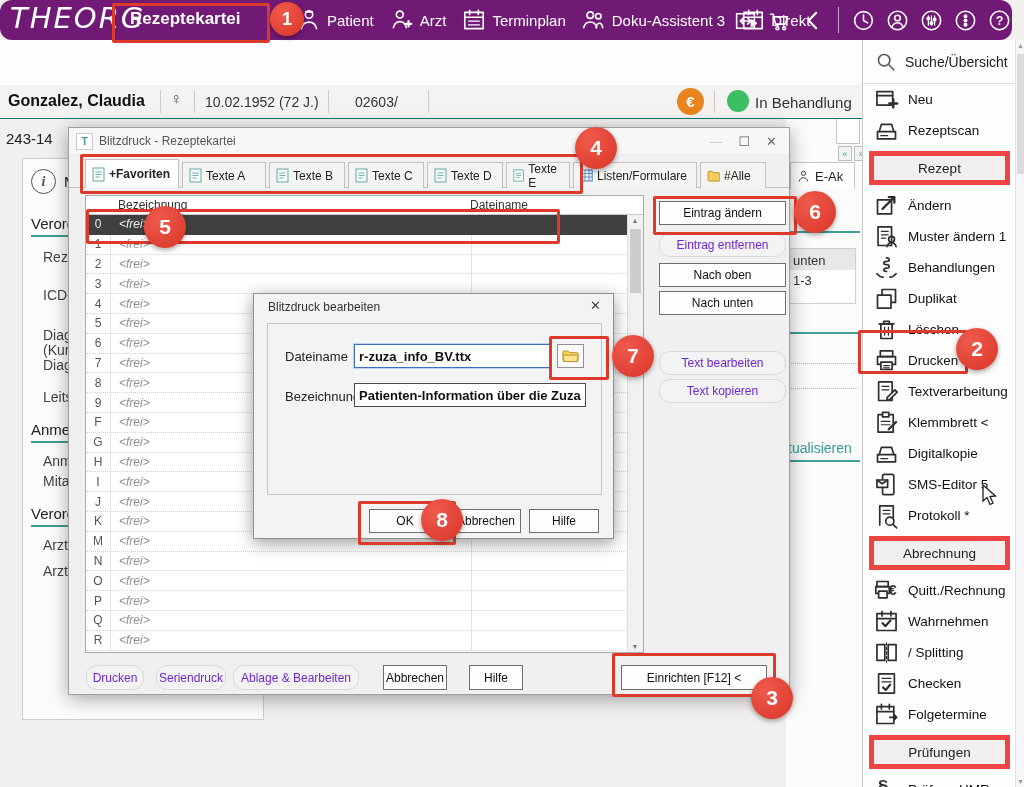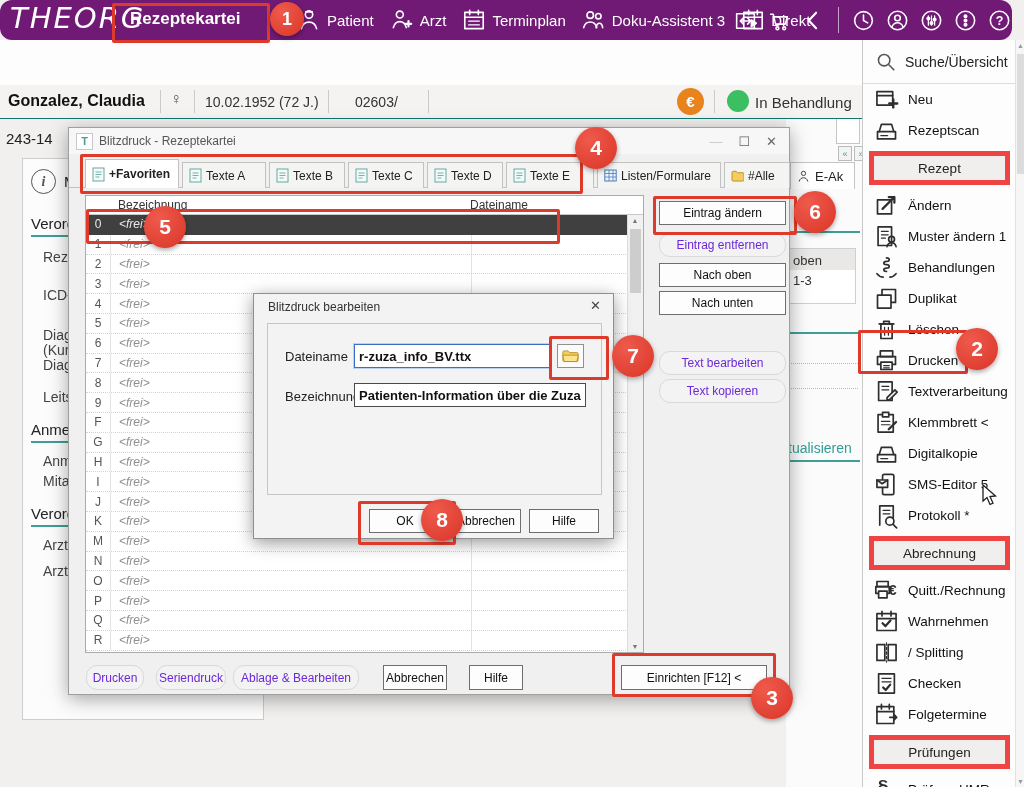--- a/index.html
+++ b/index.html
@@ -348,21 +348,21 @@
   <div class="rs-tab">
     <span class="ic">
         <svg viewBox="0 0 24 24" fill="none" stroke="currentColor" stroke-width="1.6">
           <circle cx="12" cy="7" r="3.4"></circle>
           <path d="M5 20c1-4.2 4-6 7-6s6 1.8 7 6"></path>
         </svg>
       </span>
     <span>E-Ak</span>
   </div>
   <div class="teal-line" style="top:113px;"></div>
-  <div class="freq-head">oben</div>
+  <div class="freq-head">unten</div>
   <div class="freq-val">1-3</div>
   <div class="teal-line" style="top:214px;"></div>
   <div class="dotline" style="top:245px;"></div>
   <div class="dotline" style="top:270px;"></div>
   <div class="rs-link">tualisieren</div>
   <div class="rs-link-ul"></div>
 </div>
 
 <div class="sidebar">
   <div class="sb-search">
@@ -636,21 +636,21 @@
       </div>
       <div class="tab" style="width:76px;">
         <span class="ic">
           <svg viewBox="0 0 13 15">
             <rect x="1" y="1" width="11" height="13" fill="#f2fbfa" stroke="#69a8a2" stroke-width="1"></rect>
             <path d="M3.5 5h6M3.5 7.5h6M3.5 10h4" stroke="#69a8a2" stroke-width="0.9"></path>
           </svg>
         </span>
         <span>Texte D</span>
       </div>
-      <div class="tab" style="width:88px;">
+      <div class="tab" style="width:64px;">
         <span class="ic">
           <svg viewBox="0 0 13 15">
             <rect x="1" y="1" width="11" height="13" fill="#f2fbfa" stroke="#69a8a2" stroke-width="1"></rect>
             <path d="M3.5 5h6M3.5 7.5h6M3.5 10h4" stroke="#69a8a2" stroke-width="0.9"></path>
           </svg>
         </span>
         <span>Texte E</span>
       </div>
       <div class="tab" style="width:124px;">
         <span class="ic">

